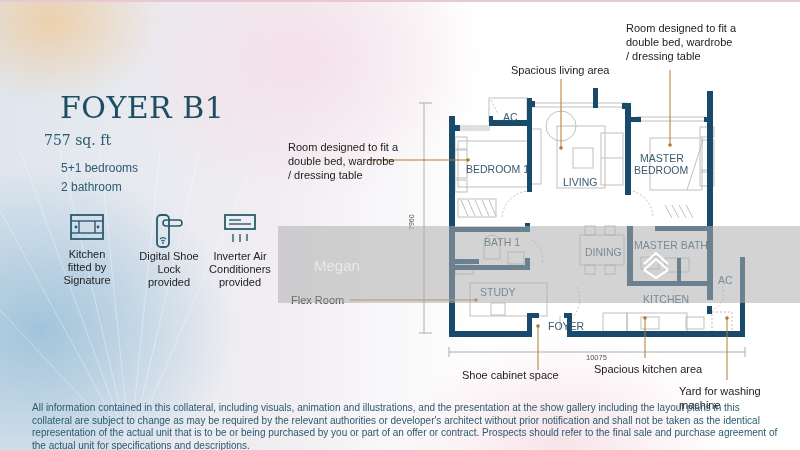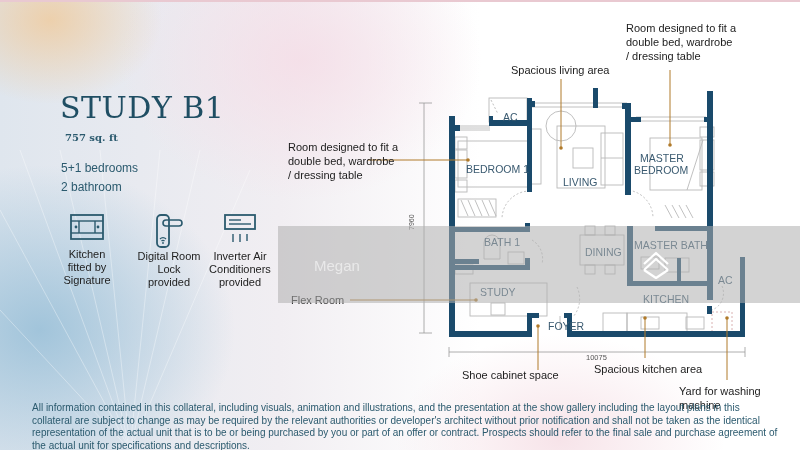--- a/index.html
+++ b/index.html
@@ -11,22 +11,22 @@
       radial-gradient(ellipse 260px 220px at 40px 330px, rgba(150,190,215,0.85), rgba(150,190,215,0) 75%),
       radial-gradient(ellipse 260px 200px at 300px 60px, rgba(245,220,230,0.8), rgba(245,220,230,0) 70%),
       radial-gradient(ellipse 220px 140px at 560px 440px, rgba(240,205,215,0.55), rgba(240,205,215,0) 75%),
       linear-gradient(90deg, #dfe6ee 0%, #f1eef2 35%, #ffffff 60%, #ffffff 100%);
   }
   .rays { position:absolute; left:0; top:150px; width:260px; height:300px; opacity:0.35; }
   .top-rule { position:absolute; left:0; right:0; top:0; height:2px; background:#e9c9d1; }
 
   .title { position:absolute; left:60px; top:90px; font-family:"DejaVu Serif", serif;
     font-size:30px; color:#1f4e63; letter-spacing:0.5px; }
-  .sqft { position:absolute; left:65px; top:132px; font-family:"DejaVu Serif", serif;
-    font-size:10px; color:#2b5a6e;font-weight:bold; }
+  .sqft { position:absolute; left:44px; top:132px; font-family:"DejaVu Serif", serif;
+    font-size:14px; color:#2b5a6e; }
   .spec { position:absolute; left:61px; font-size:12px; color:#2b5a6e; }
   .spec.l1 { top:161px; } .spec.l2 { top:180px;text-align:center; }
 
   .feature { position:absolute; top:214px; width:80px; text-align:center; }
   .feature svg { display:block; margin:0 auto; }
   .feature .lbl { font-size:11px; color:#222; line-height:13px; margin-top:8px; }
 
   .plan { position:absolute; left:0; top:0; }
   .callout { position:absolute; font-size:11px; color:#1c1c1c; line-height:14px; }
 
@@ -48,21 +48,21 @@
       <path d="M130 300 L100 0"></path>
     <path d="M130 300 L160 0"></path>
       <path d="M130 300 L200 0"></path>
       <path d="M130 300 L250 20"></path>
     <path d="M130 300 L0 60"></path>
       <path d="M130 300 L0 160"></path>
   </g>
 </svg>
 <div class="top-rule"></div>
 
-<div class="title">STUDY B1</div>
+<div class="title">FOYER B1</div>
 <div class="sqft">757 sq. ft</div>
 <div class="spec l1">5+1 bedrooms</div>
 <div class="spec l2">2 bathroom</div>
 
 <div class="feature" style="left:47px;">
   <svg width="34" height="26" viewBox="0 0 34 26">
     <rect x="1" y="1" width="32" height="24" fill="none" stroke="#2b5a6e" stroke-width="1.8"></rect>
     <line x1="1" y1="7" x2="33" y2="7" stroke="#2b5a6e" stroke-width="1.4"></line>
     <line x1="1" y1="19" x2="33" y2="19" stroke="#2b5a6e" stroke-width="1.4"></line>
     <line x1="9" y1="7" x2="9" y2="19" stroke="#2b5a6e" stroke-width="1.4"></line>
@@ -78,21 +78,21 @@
 </div>
 <div class="feature" style="left:129px;">
   <svg width="30" height="34" viewBox="0 0 30 34">
     <rect x="3" y="1" width="12" height="32" rx="4" fill="none" stroke="#2b5a6e" stroke-width="1.8"></rect>
     <rect x="9" y="6" width="19" height="6" rx="3" fill="none" stroke="#2b5a6e" stroke-width="1.6"></rect>
     <path d="M6 25 a4 4 0 0 1 6 0" fill="none" stroke="#2b5a6e" stroke-width="1.2"></path>
     <path d="M7.5 27 a2 2 0 0 1 3 0" fill="none" stroke="#2b5a6e" stroke-width="1.2"></path>
     <circle cx="9" cy="29" r="0.9" fill="#2b5a6e"></circle>
   </svg>
   <div class="lbl" style="margin-top:2px;">
-    <div>Digital Room</div>
+    <div>Digital Shoe</div>
     <div>Lock</div>
     <div>provided</div>
   </div>
 </div>
 <div class="feature" style="left:200px;">
   <svg width="32" height="30" viewBox="0 0 32 30">
     <rect x="1" y="1" width="30" height="14" fill="none" stroke="#2b5a6e" stroke-width="1.8"></rect>
     <line x1="5" y1="6" x2="17" y2="6" stroke="#2b5a6e" stroke-width="1.4"></line>
     <line x1="5" y1="10" x2="27" y2="10" stroke="#2b5a6e" stroke-width="1.4"></line>
     <line x1="9" y1="20" x2="9" y2="28" stroke="#2b5a6e" stroke-width="1.4"></line>

